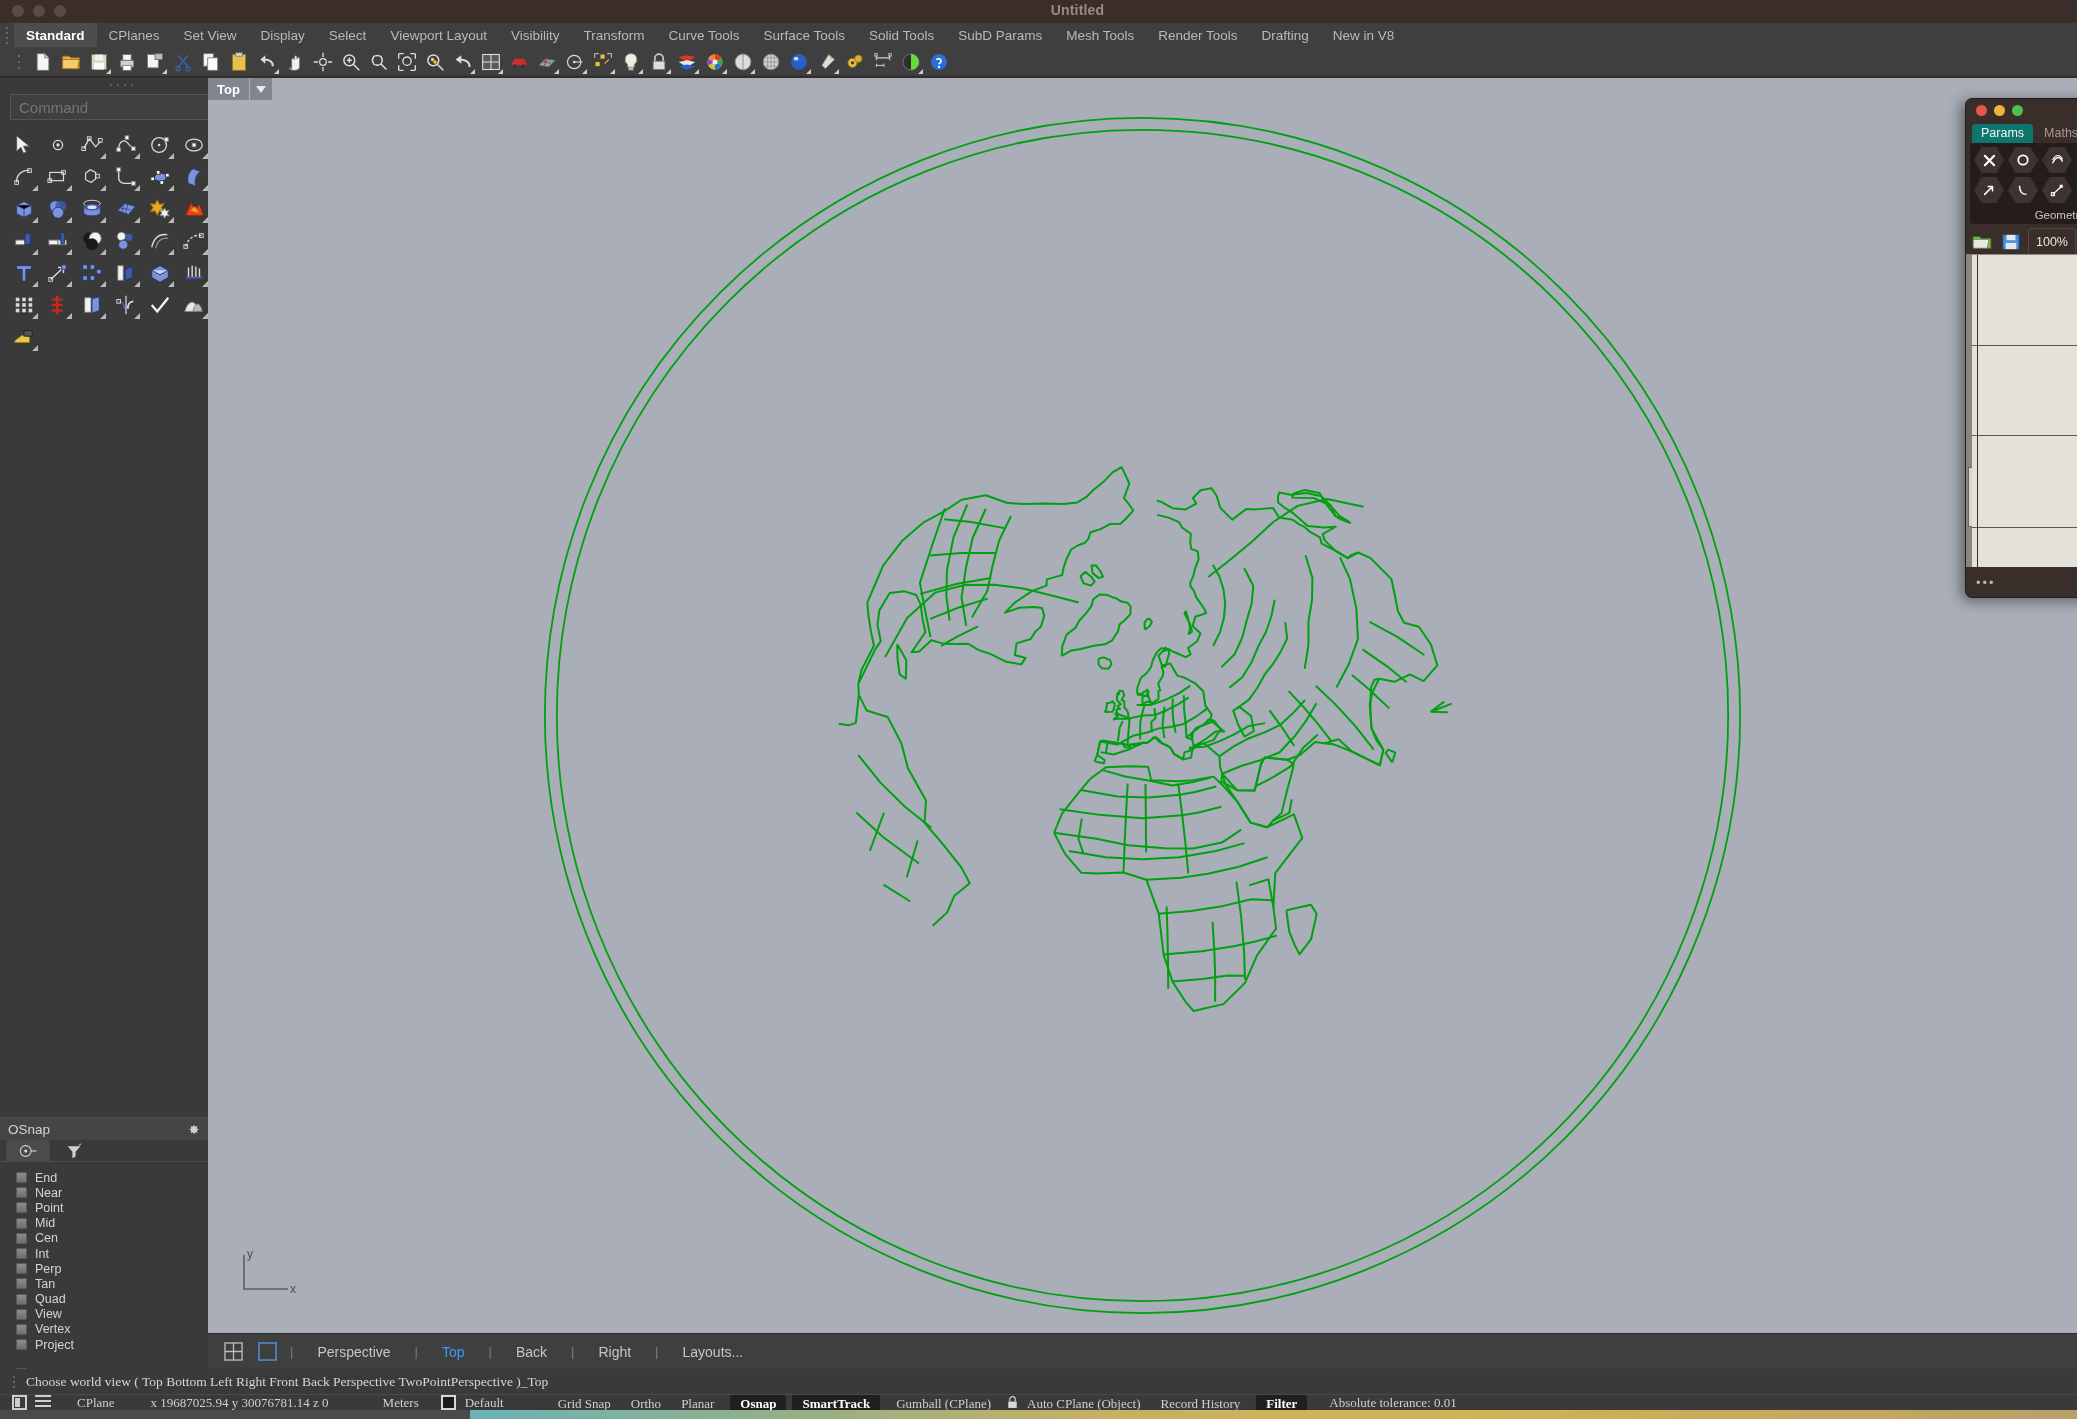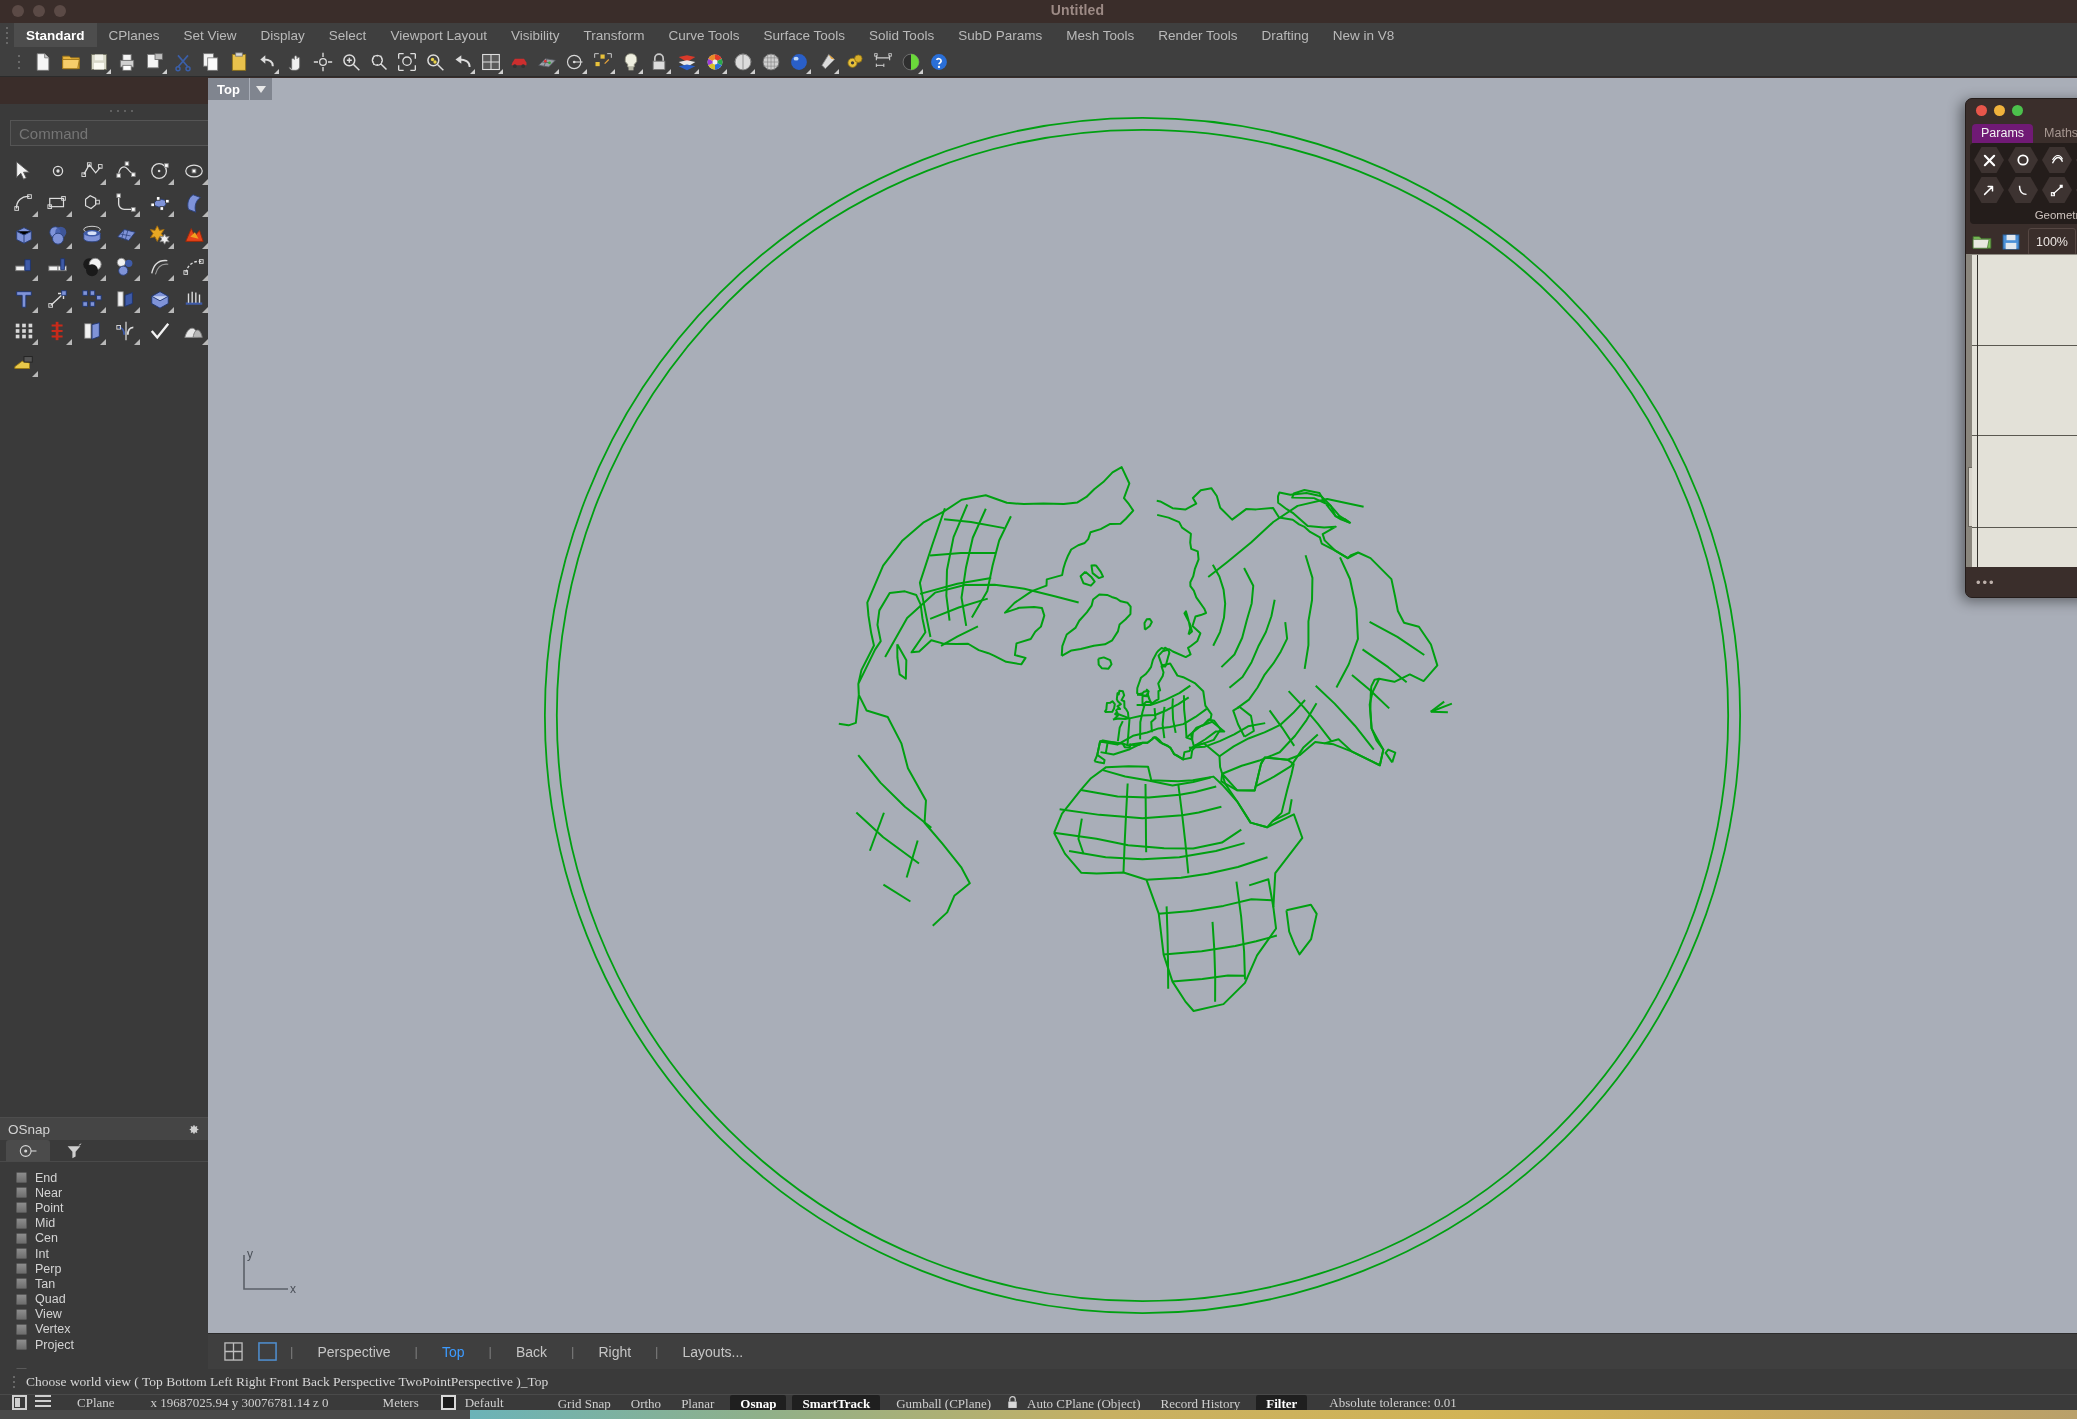--- a/index.html
+++ b/index.html
@@ -34,21 +34,21 @@
     justify-content:center; align-items:center; gap:4px; margin-right:3px; }
   .tb-grip i { width:2px; height:2px; border-radius:50%; background:#7a7a7a; }
   .tbtn { width:24px; height:24px; position:relative; display:flex;
     align-items:center; justify-content:center; }
   .tbtn svg { width:20px; height:20px; display:block; }
   .tbtn.flyout::after { content:""; position:absolute; right:0px; bottom:0px;
     width:0; height:0; border-left:5px solid transparent; border-bottom:5px solid #cfcfcf; }
 
   
   .leftcol { position:absolute; left:0; top:78px; width:244px; bottom:50px;
-    background:#3a3a3a; border-right:1px solid #272727;margin-top:26px; }
+    background:#3a3a3a; border-right:1px solid #272727; }
   .lc-grip { height:14px; display:flex; align-items:center; justify-content:center; gap:5px; }
   .lc-grip i { width:2px; height:2px; border-radius:50%; background:#6e6e6e; }
   .cmdbox { margin:2px 10px 0 10px; height:26px; background:#3f3f3f;
     border:1px solid #555; display:flex; align-items:center; padding-left:8px; }
   .cmdbox input { background:transparent; border:0; outline:none; width:100%;
     color:#9a9a9a; font-size:15px; font-family:"Liberation Sans", sans-serif; }
   .toolgrid { margin:10px 8px 0 8px; display:grid; grid-template-columns:repeat(6,31px);
     grid-auto-rows:30px; gap:2px 3px; }
   .tool { position:relative; width:31px; height:30px; display:flex;
     align-items:center; justify-content:center; }
@@ -127,21 +127,21 @@
     background:linear-gradient(90deg,#6bb3b8 0%,#8fb08a 18%,#c8b062 40%,#d2b456 62%,#c9a95c 80%,#b9a06a 100%); }
 
   
   .ghwin { position:absolute; left:1965px; top:98px; width:180px; height:500px;
     background:#3a2e2b; border:1px solid #241c1a; border-radius:7px 0 0 7px;
     box-shadow:-4px 3px 14px rgba(0,0,0,.45); overflow:hidden; }
   .gh-tl { height:22px; display:flex; align-items:center; padding-left:10px; gap:7px; }
   .gh-dot { width:11px; height:11px; border-radius:50%; }
   .gh-tabs { height:22px; display:flex; align-items:flex-end; padding-left:6px; gap:2px; }
   .gh-tab { padding:2px 9px 3px 9px; font-size:12.5px; color:#a79892; }
-  .gh-tab.active { background:#701a75; color:#f2f2f2; border-radius:4px 4px 0 0; }
+  .gh-tab.active { background:#0f766e; color:#f2f2f2; border-radius:4px 4px 0 0; }
   .gh-ribbon { margin:0 4px; background:#241d1b; border-radius:4px; padding:4px 0 0 4px; }
   .gh-hexrow { display:flex; gap:4px; margin-bottom:4px; }
   .gh-hex { width:30px; height:26px; background:#3d3331; display:flex;
     align-items:center; justify-content:center;
     clip-path:polygon(25% 0,75% 0,100% 50%,75% 100%,25% 100%,0 50%); }
   .gh-ribbon-lbl { text-align:center; font-size:11.5px; color:#cfc4bf; padding:2px 0 3px 0; }
   .gh-toolrow { height:28px; margin:4px 4px 0 4px; display:flex; align-items:center; gap:5px; }
   .gh-ticon { width:24px; height:20px; display:flex; align-items:center; justify-content:center; }
   .gh-zoom { height:28px; padding:0 7px; border:1px solid #564743; border-radius:3px;
     font-size:12.5px; color:#ece6e3; display:flex; align-items:center; }

